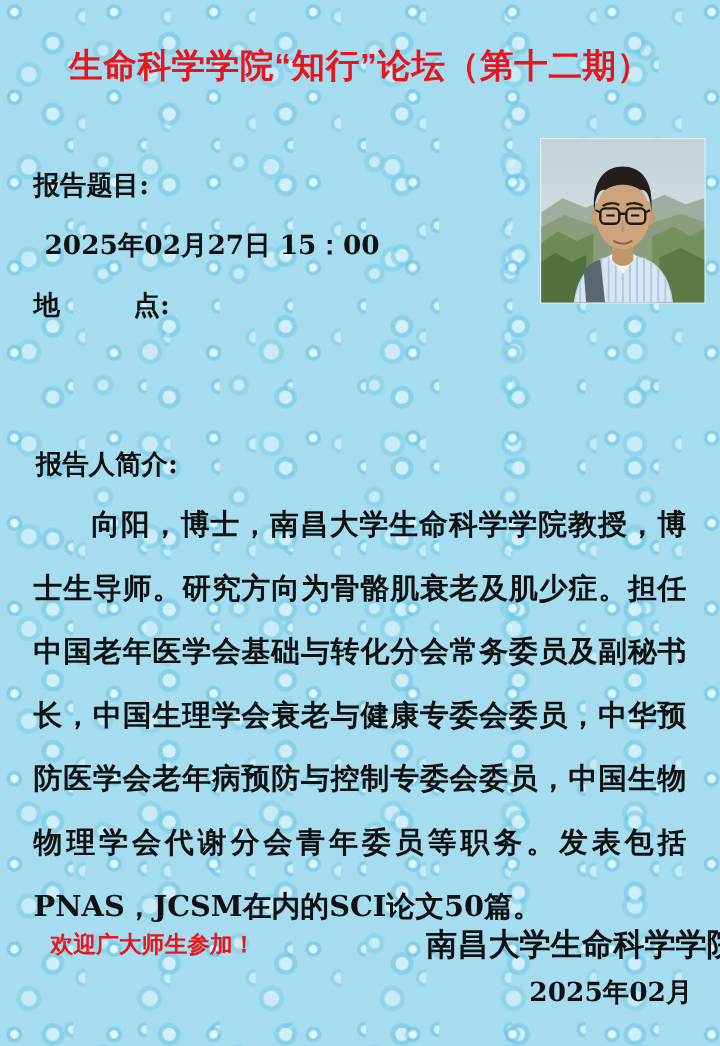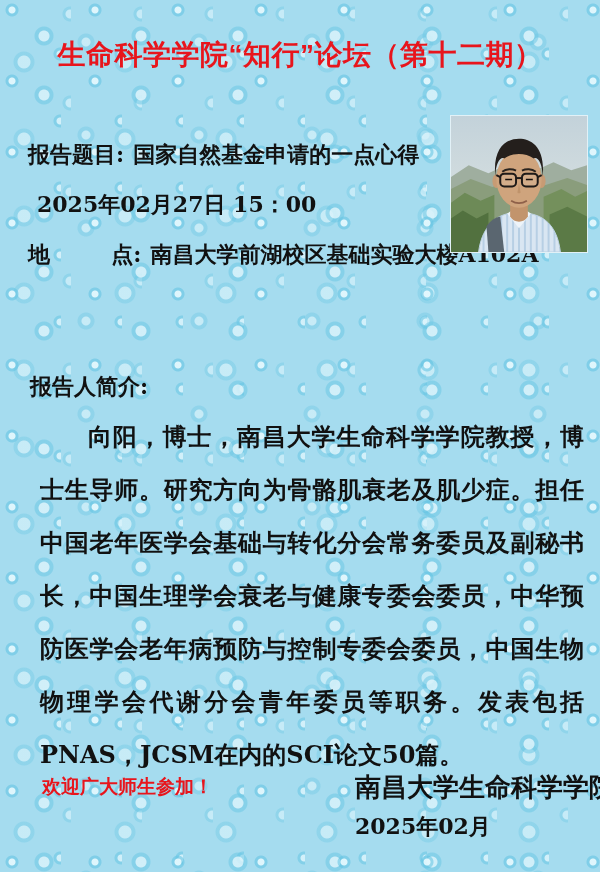--- a/index.html
+++ b/index.html
@@ -49,57 +49,54 @@
   .bio-heading{
     position:absolute;left:30px;top:372px;
     font-size:22px;font-weight:bold;color:var(--text-black);text-align:center;
   }
   .bio-text{
     position:absolute;left:28px;top:410px;width:544px;
     font-size:24px;font-weight:bold;color:var(--text-black);
     line-height:53px;
     text-align:justify;
     text-indent:2em;
-    margin-left:12px;
   }
   .welcome{
     position:absolute;left:42px;top:774px;
     color:var(--accent-red);
     font-family:Liberation Mono, monospace;
     font-size:19px;font-weight:bold;
   }
   .organizer{
     position:absolute;left:355px;top:770px;width:222px;
     font-size:26px;font-weight:bold;color:var(--text-black);
     text-align:center;white-space:nowrap;
   }
   .footer-date{
     position:absolute;left:355px;top:812px;width:222px;
     font-size:22px;font-weight:bold;color:var(--text-black);
-    text-align:left;
+    text-align:right;
   }
 </style>
 </head>
 <body>
 
 <div class="poster">
 
   <h1 class="title">生命科学学院“知行”论坛（第十二期）</h1>
 
   <div class="details">
     <div class="detail-row">
       <span class="lbl">报告题目:</span>
-      <span class="val">国家自然基金申请的一点心得</span>
     </div>
     <div class="detail-row">
       <span class="val">2025年02月27日 15：00</span>
     </div>
     <div class="detail-row">
       <span class="lbl">地        点:</span>
-      <span class="val">南昌大学前湖校区基础实验大楼A102A</span>
     </div>
   </div>
 
   <div class="photo">
     <svg viewBox="0 0 138 138" xmlns="http://www.w3.org/2000/svg">
       <defs>
         <linearGradient id="sky" x1="0" y1="0" x2="0" y2="1">
           <stop offset="0" stop-color="#c3d2da"></stop>
           <stop offset="1" stop-color="#e0e6e3"></stop>
         </linearGradient>

